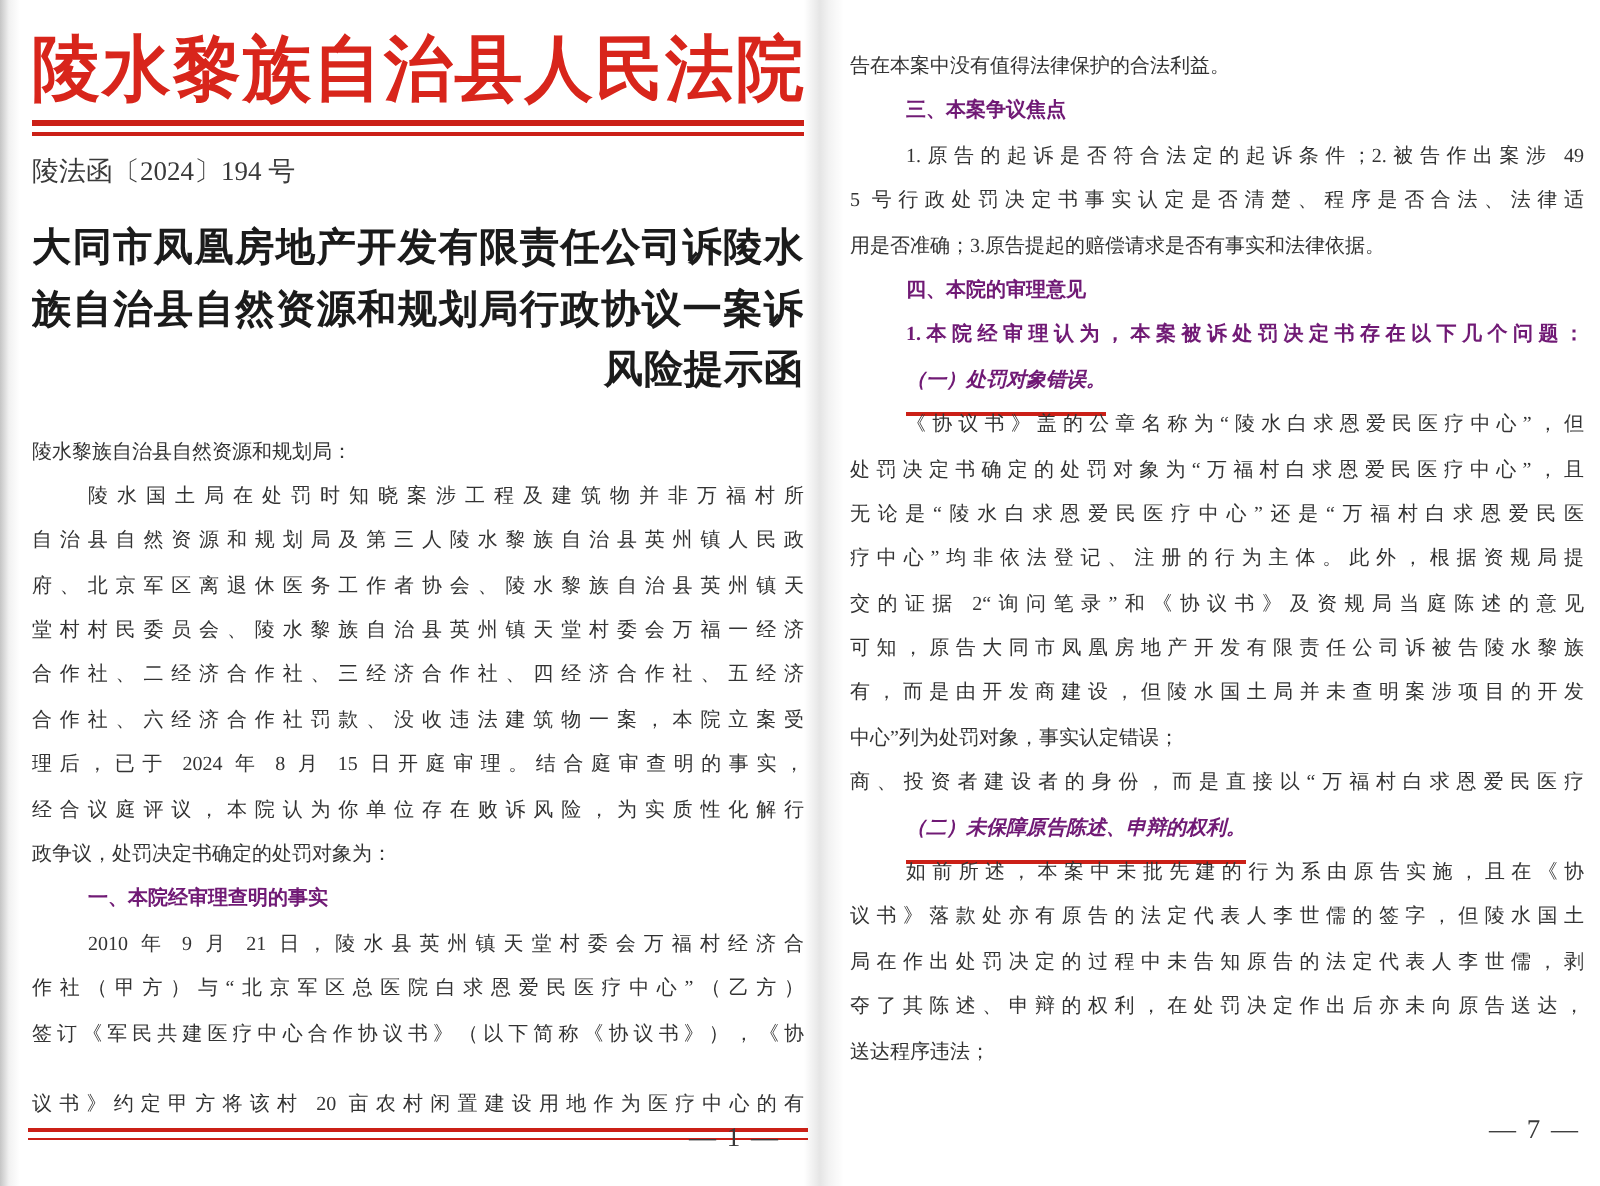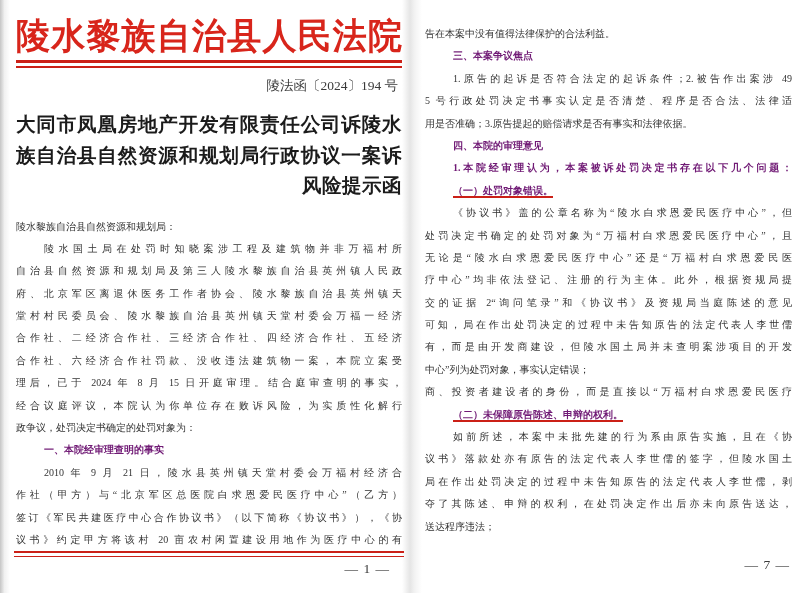--- a/index.html
+++ b/index.html
@@ -26,21 +26,21 @@
     text-align:justify;text-align-last:justify;
     line-height:42px;height:42px;overflow:hidden;
     transform:scaleY(1.05);
   }
   .header-rule{
     margin-top:3px;height:8px;box-sizing:border-box;
     border-top:3px solid var(--underline-red,#cb2017);
     border-bottom:2px solid var(--underline-red,#cb2017);
   }
   .doc-number{
-    margin-top:9px;text-align:right;padding-right:4px;
+    margin-top:9px;padding-right:4px;
     font-size:13.5px;color:#3a3a3a;height:18px;line-height:18px;
   }
   .title{margin-top:15px;}
   .title .line{
     font-size:19.5px;font-weight:bold;color:#1b1b1b;
     line-height:30.5px;height:30.5px;text-align:right;overflow:hidden;
     letter-spacing:.5px;
   }
   .title .line.fill{text-align:justify;text-align-last:justify;}
 
@@ -49,25 +49,26 @@
     font-size:10px;color:var(--body-text,#333333);
     line-height:22.4px;height:22.4px;overflow:visible;
   }
   .page-right .body{margin-top:23px;}
   .line.fill{text-align:justify;text-align-last:justify;}
   .line.indent{padding-left:28px;}
   .line.bold{font-weight:bold;color:#701a75;}
 
   .u-single{
     border-bottom:2.5px solid var(--underline-red,#cb2017);
-    padding-bottom:0;
+    padding-bottom:10px;
+    font-style:italic;
   }
   .u-double{
     display:block;position:relative;
-    text-align:justify;text-align-last:justify;
+    text-align:justify;text-align-last:justify;margin-top:13px;
   }
   .u-double::after{
     content:"";position:absolute;left:-2px;right:-2px;bottom:-6px;
     height:6px;box-sizing:border-box;
     border-top:2.5px solid var(--underline-red,#cb2017);
     border-bottom:1.5px solid var(--underline-red,#cb2017);
   }
   .page-number{
     position:absolute;right:6px;font-size:13.5px;color:#3a3a3a;
     letter-spacing:1px;
@@ -120,21 +121,21 @@
       <div class="line fill">5 号行政处罚决定书事实认定是否清楚、程序是否合法、法律适</div>
       <div class="line">用是否准确；3.原告提起的赔偿请求是否有事实和法律依据。</div>
       <div class="line bold indent">四、本院的审理意见</div>
       <div class="line bold indent fill">1.本院经审理认为，本案被诉处罚决定书存在以下几个问题：</div>
       <div class="line bold indent"><span class="u-single">（一）处罚对象错误。</span></div>
       <div class="line indent fill">《协议书》盖的公章名称为“陵水白求恩爱民医疗中心”，但</div>
       <div class="line fill">处罚决定书确定的处罚对象为“万福村白求恩爱民医疗中心”，且</div>
       <div class="line fill">无论是“陵水白求恩爱民医疗中心”还是“万福村白求恩爱民医</div>
       <div class="line fill">疗中心”均非依法登记、注册的行为主体。此外，根据资规局提</div>
       <div class="line fill">交的证据 2“询问笔录”和《协议书》及资规局当庭陈述的意见</div>
-      <div class="line fill">可知，局在作出处罚决定的过程中未告知原告的法定代表人李世儒</div>
+      <div class="line fill">可知，原告大同市凤凰房地产开发有限责任公司诉被告陵水黎族</div>
       <div class="line fill">有，而是由开发商建设，但陵水国土局并未查明案涉项目的开发</div>
       <div class="line">中心”列为处罚对象，事实认定错误；</div>
       <div class="line fill">商、投资者建设者的身份，而是直接以“万福村白求恩爱民医疗</div>
       <div class="line bold indent"><span class="u-single">（二）未保障原告陈述、申辩的权利。</span></div>
       <div class="line indent fill">如前所述，本案中未批先建的行为系由原告实施，且在《协</div>
       <div class="line fill">议书》落款处亦有原告的法定代表人李世儒的签字，但陵水国土</div>
       <div class="line fill">局在作出处罚决定的过程中未告知原告的法定代表人李世儒，剥</div>
       <div class="line fill">夺了其陈述、申辩的权利，在处罚决定作出后亦未向原告送达，</div>
       <div class="line">送达程序违法；</div>
     </div>

